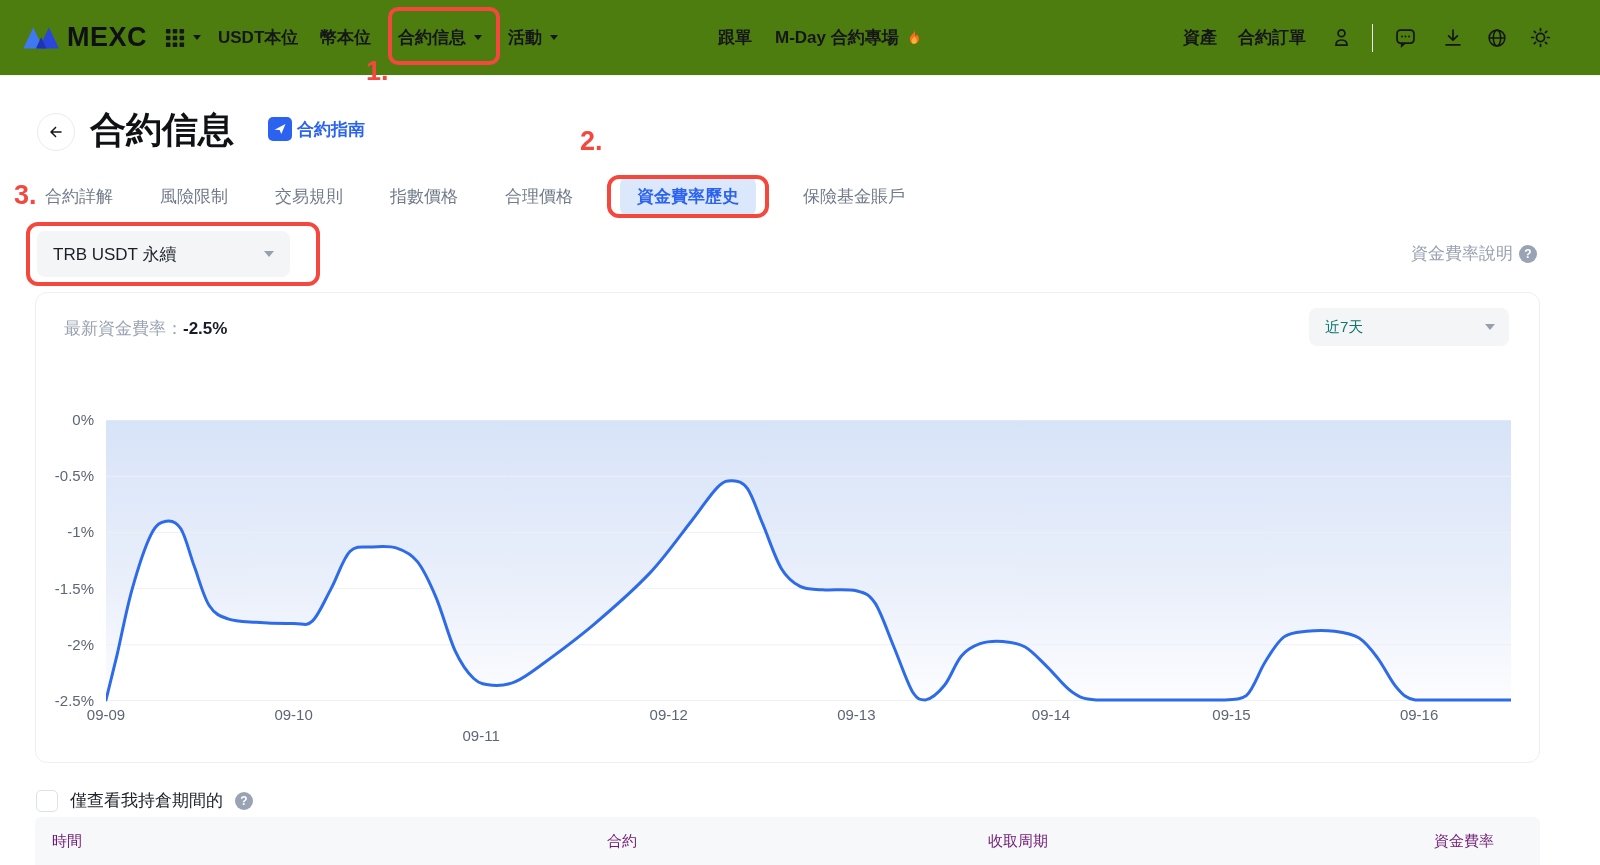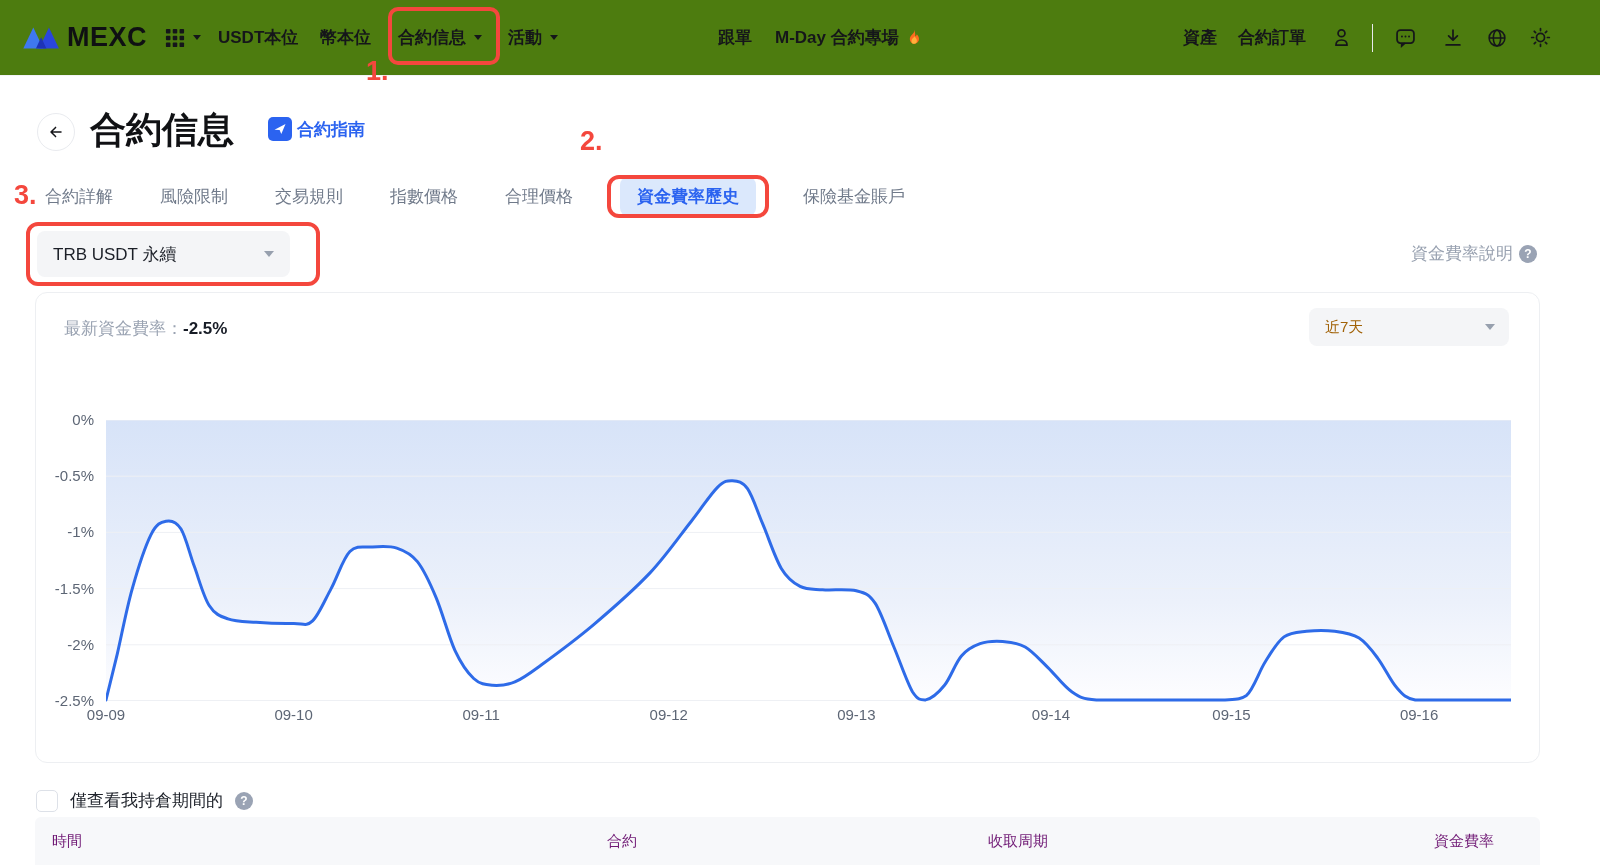--- a/index.html
+++ b/index.html
@@ -29,21 +29,21 @@
         font-size:17px;color:#707a8a;}
   .tab{cursor:pointer;white-space:nowrap;}
   .tabwrap{position:relative;}
   .pill{background:#dbe8fc;color:#2b63f0;font-weight:600;padding:10px 17px;border-radius:8px;cursor:pointer;white-space:nowrap;}
   .tab-redbox{position:absolute;left:-13px;right:-13px;top:-10px;bottom:-10px;border:4px solid #f4473d;
               border-radius:12px;pointer-events:none;}
   
   .select{position:absolute;display:flex;align-items:center;justify-content:space-between;
           background:#f4f5f7;border-radius:8px;cursor:pointer;}
   .sel-trb{left:37px;top:231px;width:253px;height:46px;padding:0 16px;font-size:17px;color:#1b1f27;box-sizing:border-box;}
-  .sel-range{right:30px;top:15px;width:200px;height:38px;padding:0 14px 0 16px;font-size:15px;color:#a16207;box-sizing:border-box;position:absolute;justify-content:space-between;}
+  .sel-range{right:30px;top:15px;width:200px;height:38px;padding:0 14px 0 16px;font-size:15px;color:#0f766e;box-sizing:border-box;position:absolute;justify-content:space-between;}
   .help{position:absolute;top:242px;right:63px;display:flex;align-items:center;gap:6px;
         font-size:17px;color:#98a1b0;cursor:pointer;}
   .q{display:inline-flex;width:18px;height:18px;border-radius:50%;background:#9aa3b4;color:#fff;
      font-size:12px;font-weight:700;align-items:center;justify-content:center;}
   
   .card{position:absolute;left:35px;top:292px;width:1505px;height:471px;border:1px solid #edeff2;
         border-radius:12px;background:#fff;box-sizing:border-box;}
   .latest{position:absolute;left:28px;top:24px;font-size:17px;color:#9aa3b2;}
   .latest b{color:#171c26;font-weight:600;}
   .chart-region{position:absolute;left:0;top:127px;width:1503px;height:330px;}
@@ -236,21 +236,21 @@
           <line x1="0" x2="1405" y1="56.2" y2="56.2" stroke="#eef0f4" stroke-width="1"></line>
           <line x1="0" x2="1405" y1="112.4" y2="112.4" stroke="#eef0f4" stroke-width="1"></line>
           <line x1="0" x2="1405" y1="168.6" y2="168.6" stroke="#eef0f4" stroke-width="1"></line>
           <line x1="0" x2="1405" y1="224.8" y2="224.8" stroke="#eef0f4" stroke-width="1"></line>
           <line x1="0" x2="1405" y1="280.5" y2="280.5" stroke="#eef0f4" stroke-width="1"></line>
           <path d="M0.0,280.0C1.9,272.3 6.9,252.4 11.3,233.8C15.6,215.2 20.6,188.5 26.3,168.6C31.9,148.7 39.4,125.9 45.0,114.6C50.6,103.4 55.0,102.1 60.0,101.2C65.0,100.2 70.3,101.5 75.0,109.0C79.7,116.5 83.5,133.4 88.2,146.1C92.9,158.9 97.5,176.7 103.2,185.5C108.8,194.3 114.1,196.1 121.9,198.9C129.7,201.8 139.1,201.6 150.1,202.3C161.0,203.1 178.2,203.6 187.6,203.4C197.0,203.3 200.1,207.0 206.3,201.2C212.6,195.4 218.8,180.2 225.1,168.6C231.4,157.0 237.0,138.4 243.9,131.5C250.7,124.6 258.6,127.6 266.4,127.0C274.2,126.4 283.3,125.7 290.8,128.1C298.3,130.6 304.8,133.4 311.4,141.6C318.0,149.9 323.9,162.8 330.1,177.6C336.4,192.4 342.7,216.9 348.9,230.4C355.2,243.9 361.4,252.7 367.7,258.5C373.9,264.3 379.5,264.7 386.4,265.3C393.3,265.8 400.8,265.3 408.9,261.9C417.1,258.5 422.1,254.6 435.2,245.0C448.3,235.5 469.6,219.9 487.7,204.6C505.9,189.2 527.7,170.1 544.0,152.9C560.2,135.6 574.0,115.4 585.3,101.2C596.5,86.9 604.6,74.2 611.5,67.4C618.4,60.7 621.5,60.5 626.5,60.7C631.5,60.9 636.5,61.4 641.5,68.6C646.5,75.7 650.9,90.1 656.5,103.4C662.2,116.7 669.0,137.9 675.3,148.4C681.6,158.9 687.2,162.8 694.1,166.4C700.9,169.9 707.2,169.0 716.6,169.7C725.9,170.5 741.6,168.6 750.3,170.8C759.1,173.1 762.8,173.8 769.1,183.2C775.3,192.6 781.6,212.2 787.9,227.0C794.1,241.8 801.3,263.2 806.6,272.0C811.9,280.0 814.4,280.0 819.7,279.9C825.1,278.8 832.6,272.6 838.5,265.3C844.4,258.0 849.4,243.0 855.4,236.0C861.3,229.1 867.3,226.1 874.1,223.7C881.0,221.2 889.1,220.9 896.6,221.4C904.2,222.0 911.7,222.7 919.2,227.0C926.7,231.4 933.9,239.8 941.7,247.3C949.5,254.8 957.9,266.6 966.1,272.0C974.2,277.5 976.4,278.7 990.4,280.0C1004.5,280.0 1029.5,280.0 1050.5,280.0C1071.4,280.0 1101.1,280.0 1116.1,280.0C1131.1,279.2 1133.3,280.0 1140.5,275.4C1147.7,269.0 1153.0,251.4 1159.3,241.7C1165.5,231.9 1171.1,222.0 1178.0,216.9C1184.9,211.9 1192.1,212.2 1200.5,211.3C1209.0,210.4 1219.9,210.2 1228.7,211.3C1237.4,212.4 1245.9,213.6 1253.1,218.1C1260.2,222.6 1265.6,230.0 1271.8,238.3C1278.1,246.5 1284.3,260.6 1290.6,267.5C1296.8,274.5 1299.3,277.9 1309.3,280.0C1319.3,280.0 1334.7,280.0 1350.6,280.0C1366.5,280.0 1395.9,280.0 1405.0,280.0" fill="none" stroke="#2e6be8" stroke-width="3" stroke-linecap="round"></path>
         </svg>
       <div id="x-labels">
           <span class="xlab" style="left: 70px;">09-09</span>
           <span class="xlab" style="left: 257.583px;">09-10</span>
-          <span class="xlab" style="left: 445.167px;">09-11</span>
+          <span class="xlab" style="left: 445.167px; margin-top: 21px;">09-11</span>
           <span class="xlab" style="left: 632.75px;">09-12</span>
           <span class="xlab" style="left: 820.334px;">09-13</span>
           <span class="xlab" style="left: 1015px;">09-14</span>
           <span class="xlab" style="left: 1195.5px;">09-15</span>
           <span class="xlab" style="left: 1383.08px;">09-16</span>
         </div>
     </div>
   </section>
 
   <div class="checkrow">

